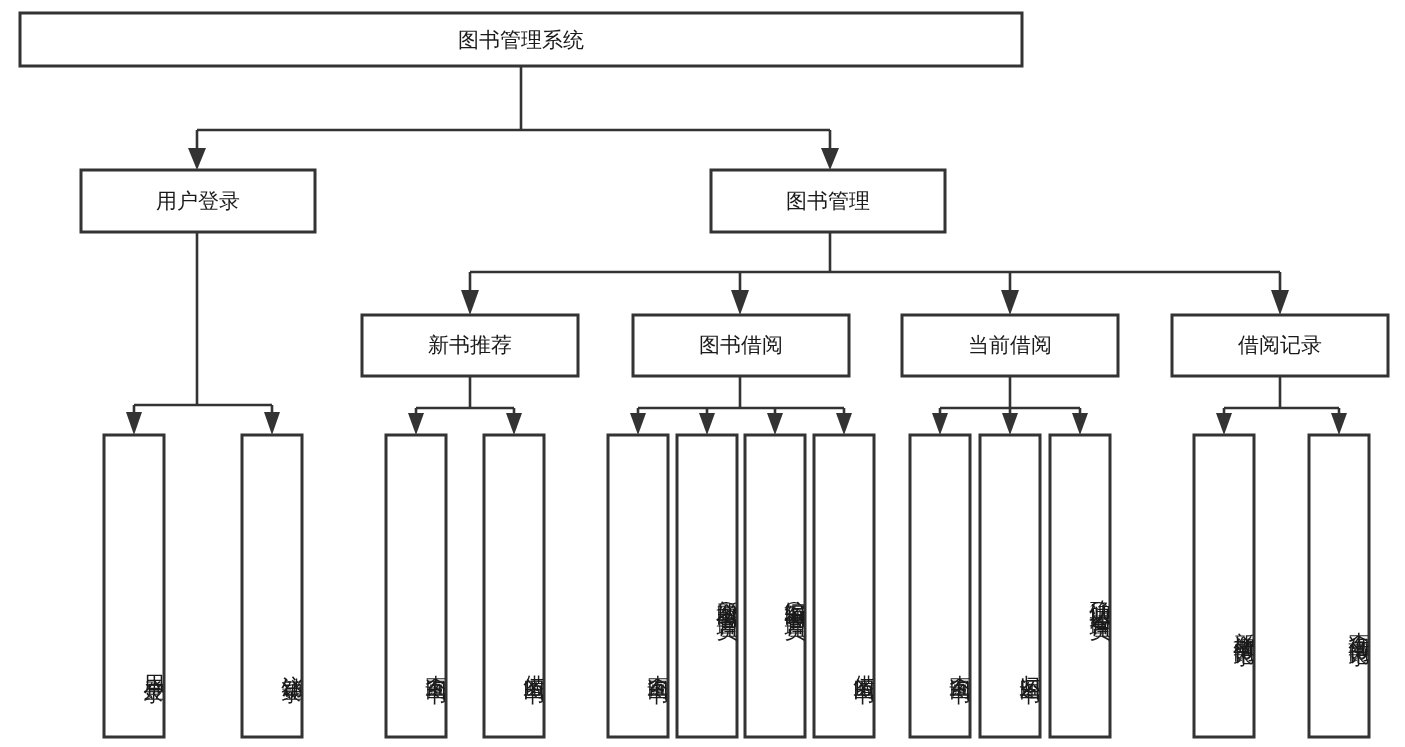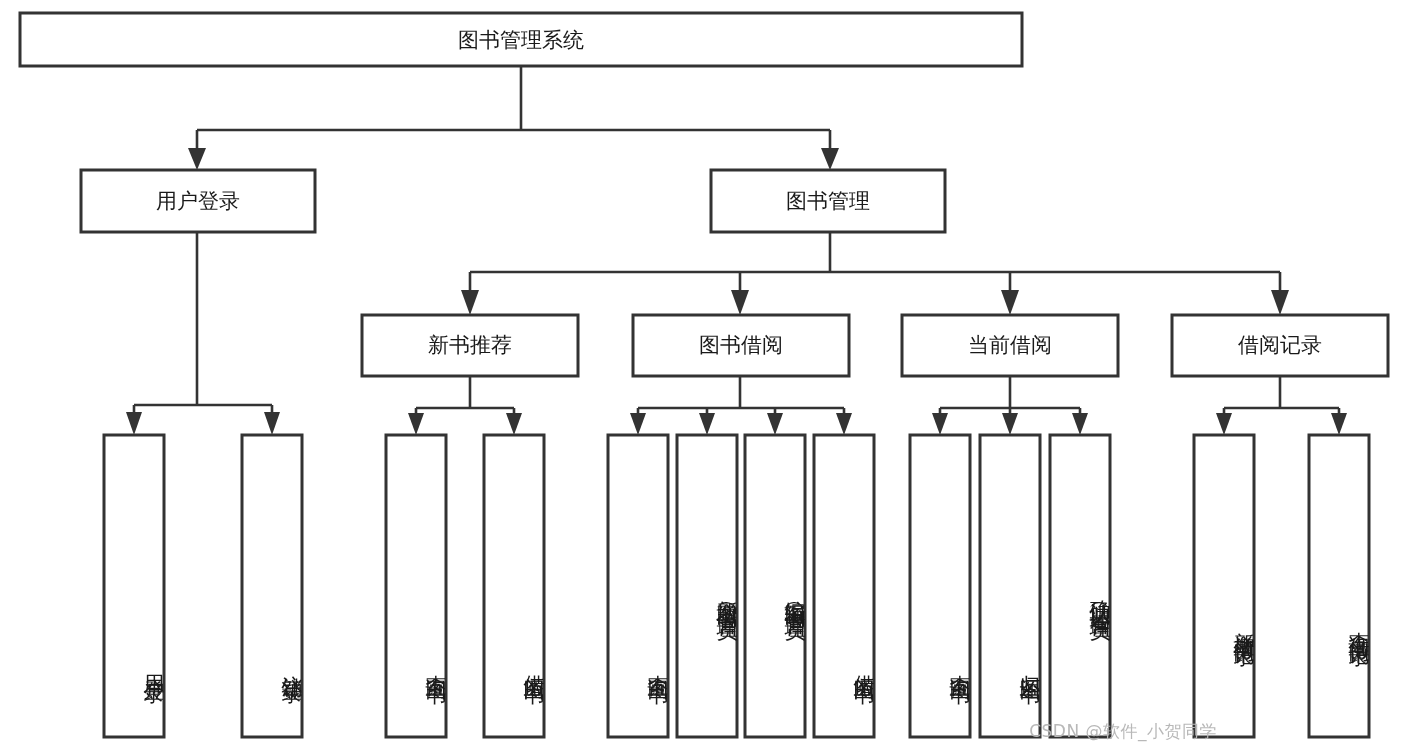--- a/index.html
+++ b/index.html
@@ -12,21 +12,20 @@
     width: 1405px;
     height: 747px;
     overflow: hidden;
     font-family: "DejaVu Sans", "Liberation Sans", sans-serif;
   }
   #diagram-root {
     position: relative;
     width: 1181px;
     height: 747px;
     background: #ffffff;
-    padding-left: 44px;
   }
   svg.diagram-canvas {
     position: absolute;
     left: 0;
     top: 0;
     width: 1405px;
     height: 747px;
     display: block;
   }
   .node-box {
@@ -213,15 +212,14 @@
   <div class="leaf-label-v" style="left:745px; top:435px; width:60px; height:302px; padding-top:10px;">编辑图书（管理员）</div>
   <div class="leaf-label-v" style="left:814px; top:435px; width:60px; height:302px; padding-top:78px;">借阅图书</div>
 
   <div class="leaf-label-v" style="left:910px; top:435px; width:60px; height:302px; padding-top:78px;">查询图书</div>
   <div class="leaf-label-v" style="left:980px; top:435px; width:60px; height:302px; padding-top:78px;">归还图书</div>
   <div class="leaf-label-v" style="left:1050px; top:435px; width:60px; height:302px; padding-top:10px;">确认归还（管理员）</div>
 
   <div class="leaf-label-v" style="left:1194px; top:435px; width:60px; height:302px; padding-top:38px;">新增借阅记录</div>
   <div class="leaf-label-v" style="left:1309px; top:435px; width:60px; height:302px; padding-top:38px;">查询借阅记录</div>
 
-  <div class="watermark">CSDN @软件_小贺同学</div>
 
 </div>
 
 </body></html>

